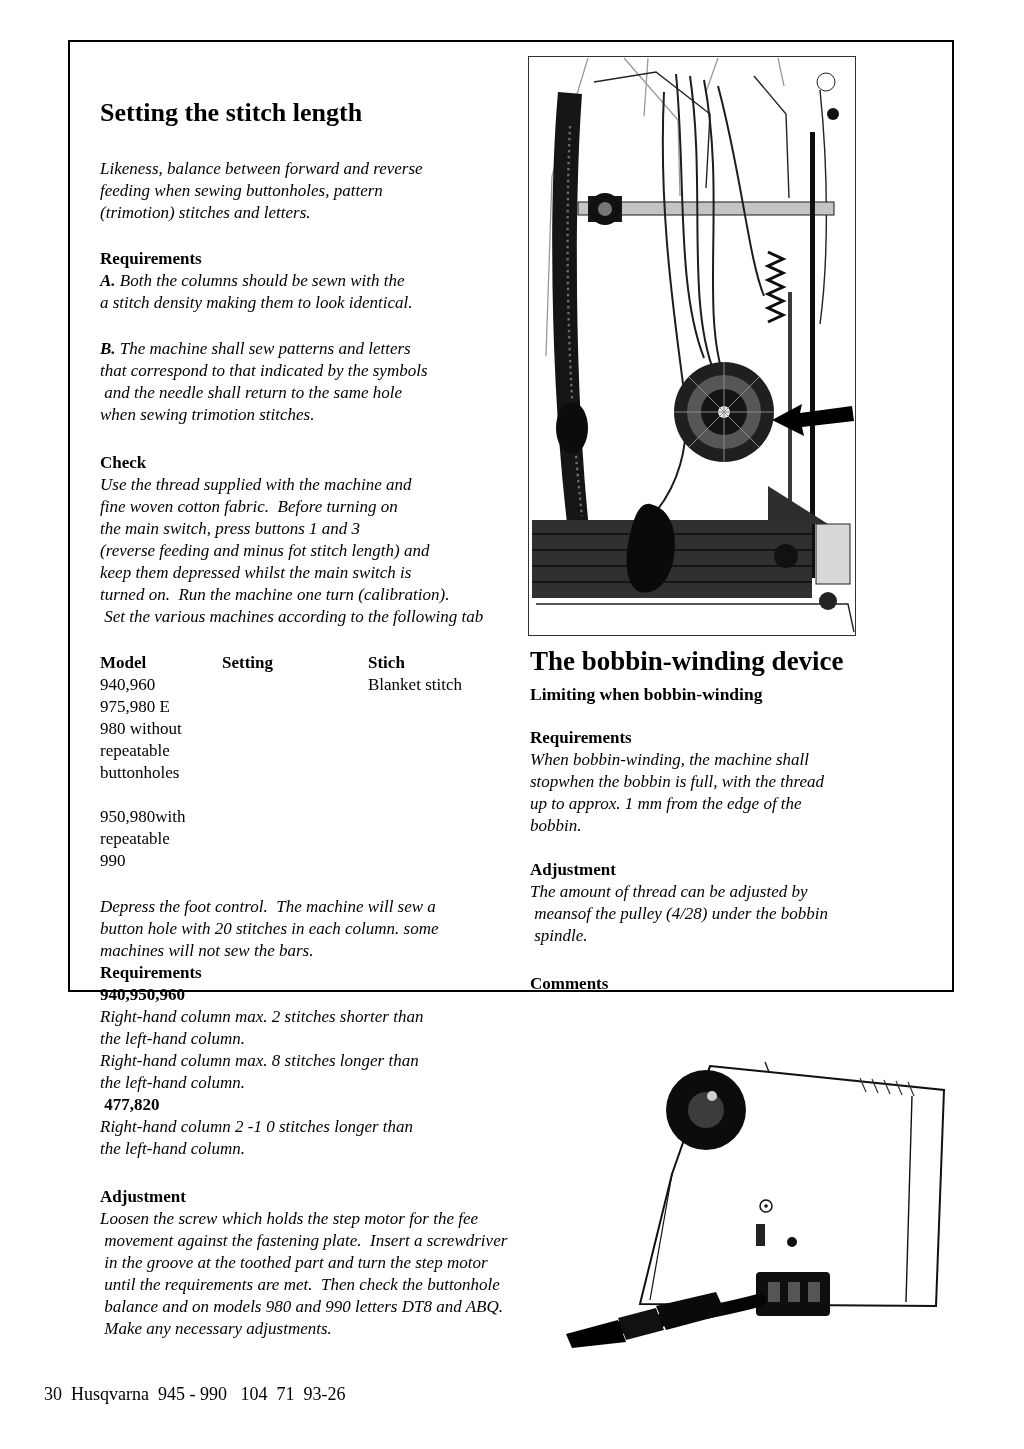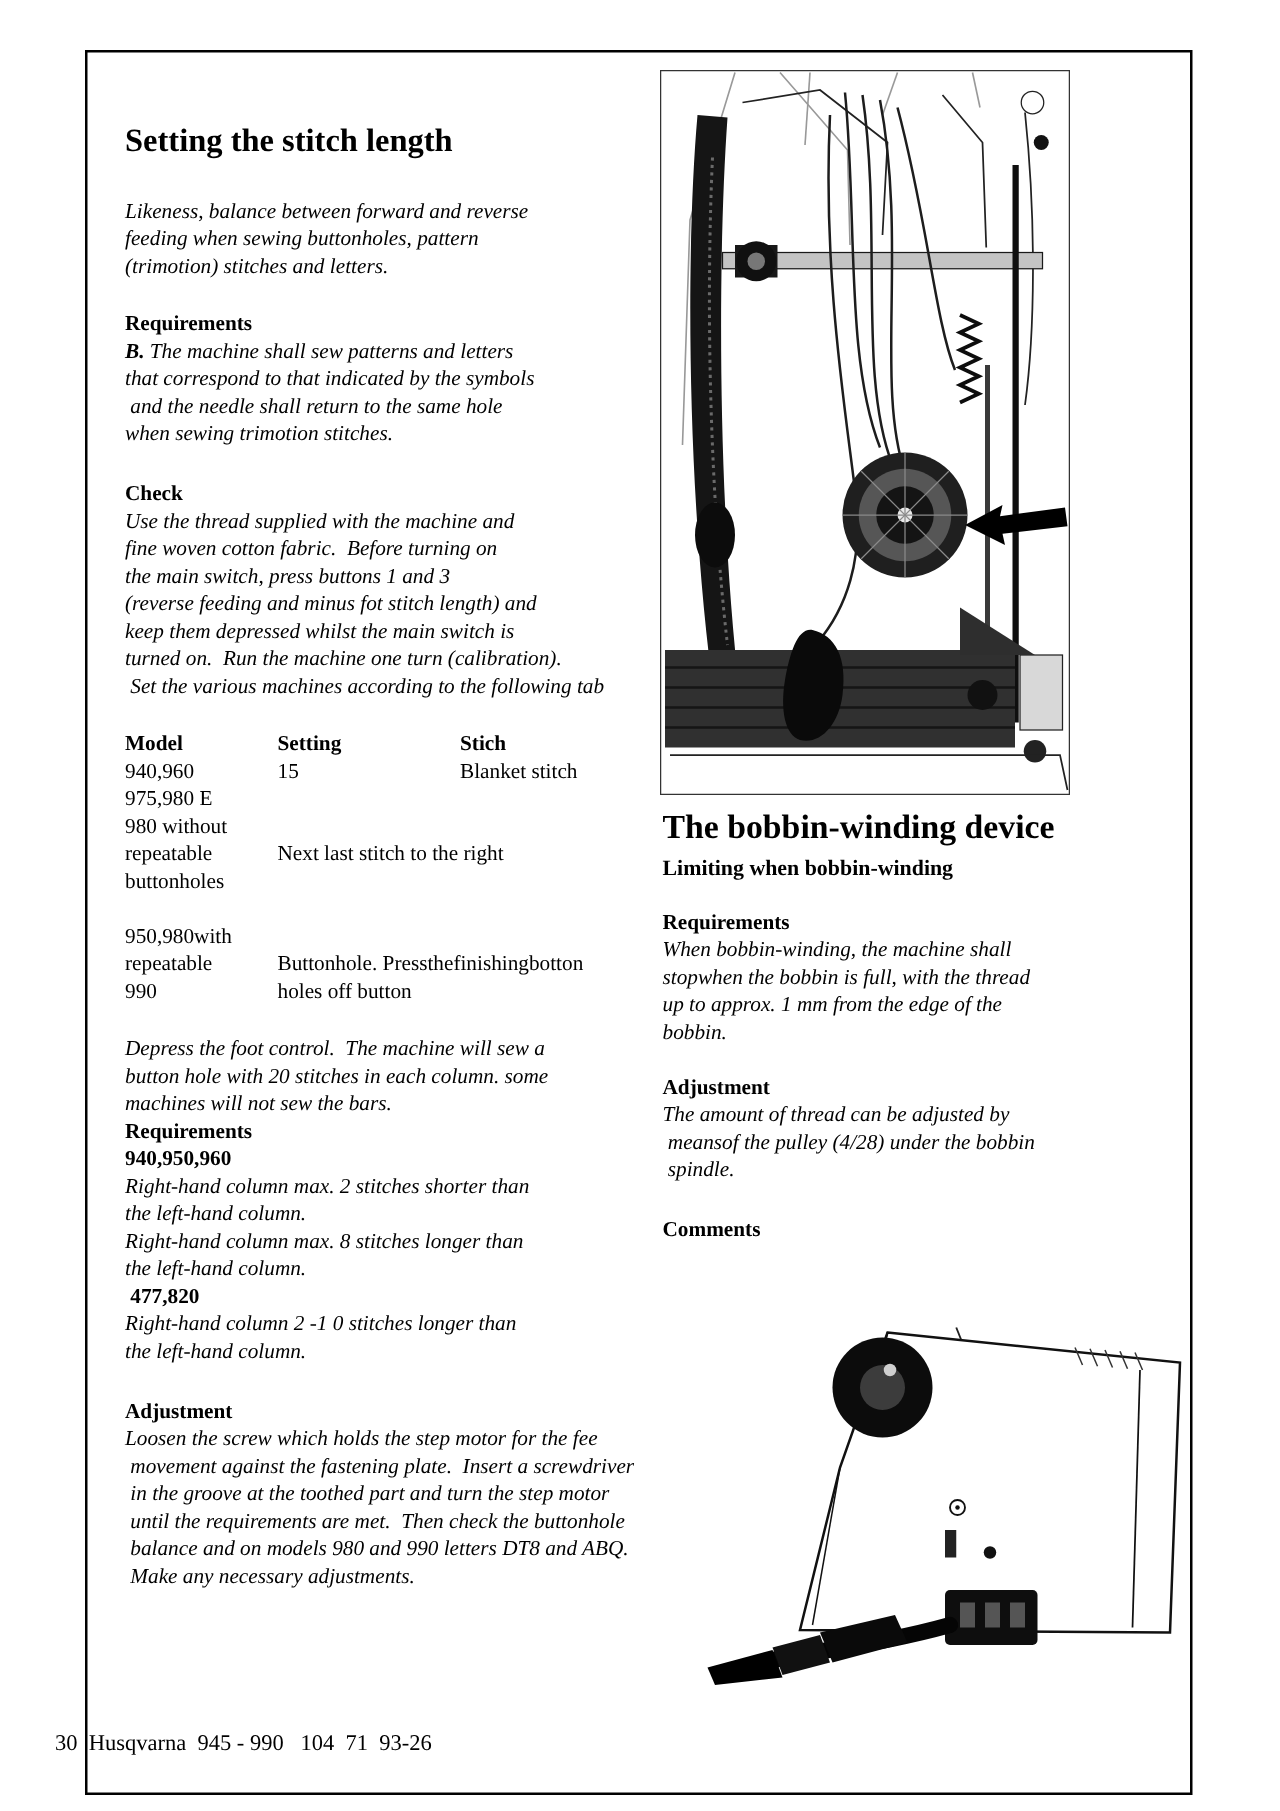--- a/index.html
+++ b/index.html
@@ -3,21 +3,21 @@
 <meta charset="utf-8">
 <style>
   * { margin:0; padding:0; box-sizing:border-box; }
   html,body { background:#ffffff; }
   .doc-page {
     position:relative; width:1024px; height:1449px; background:#ffffff;
     font-family:"Liberation Serif","DejaVu Serif",serif; color:#000;
     overflow:hidden;
   }
   .frame {
-    position:absolute; left:68px; top:40px; width:886px; height:1396px;
+    position:absolute; left:68px; top:40px; width:886px; height:952px;
     border:2px solid #000; background:#fff;
   }
   .col-left {
     position:absolute; left:30px; top:56px; width:470px;
     font-size:17px; line-height:22px;
   }
   .doc-title { font-size:26px; font-weight:bold; line-height:30px; margin:0 0 30px 0; }
   .subhead { font-weight:bold; white-space:pre-wrap; }
   .block { white-space:pre-wrap;font-style:italic; }
   .b { font-weight:bold; } .mb22{margin-bottom:22px} .mb24{margin-bottom:24px} .mb26{margin-bottom:26px}
@@ -43,20 +43,22 @@
   <div class="frame">
 
     <div class="col-left">
       <div class="doc-title">Setting the stitch length</div>
 
       <p class="block mb24">Likeness, balance between forward and reverse
 feeding when sewing buttonholes, pattern
 (trimotion) stitches and letters.</p>
 
       <div class="subhead">Requirements</div>
+      <p class="block mb24"><span class="b">A.</span><span> Both the columns should be sewn with the
+a stitch density making them to look identical.</span></p>
 
       <p class="block mb26"><span class="b">B.</span><span> The machine shall sew patterns and letters
 that correspond to that indicated by the symbols
  and the needle shall return to the same hole
 when sewing trimotion stitches.</span></p>
 
       <div class="subhead">Check</div>
       <p class="block mb24">Use the thread supplied with the machine and
 fine woven cotton fabric.  Before turning on
 the main switch, press buttons 1 and 3
@@ -73,29 +75,20 @@
 980 without
 repeatable
 buttonholes
 
 950,980with
 repeatable
 990</div>
         </div>
         <div class="t-col t-setting">
           <div class="t-head">Setting</div>
-          <div class="t-body">15
-
-
-Next last stitch to the right
-
-
-
-Buttonhole. Pressthefinishingbotton
-holes off button</div>
         </div>
         <div class="t-col t-stich">
           <div class="t-head">Stich</div>
           <div class="t-body">Blanket stitch</div>
         </div>
       </div>
 
       <p class="block">Depress the foot control.  The machine will sew a
 button hole with 20 stitches in each column. some
 machines will not sew the bars.</p>

